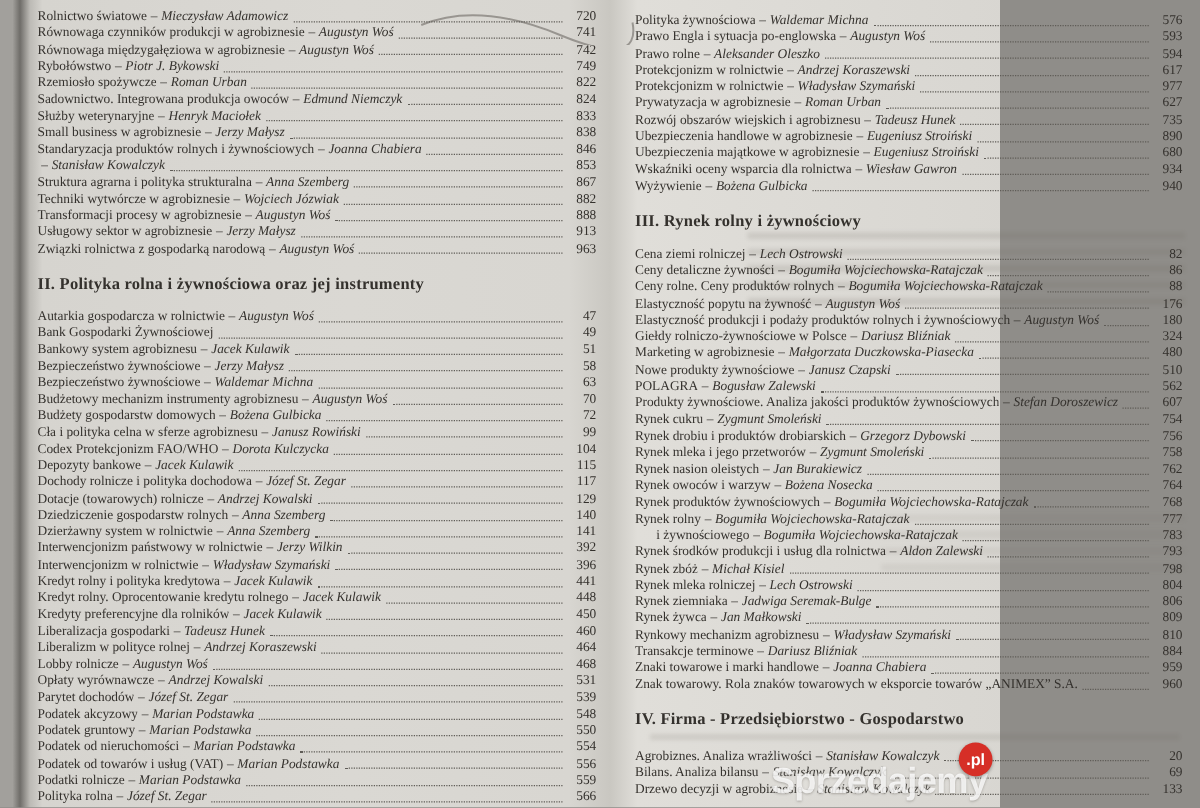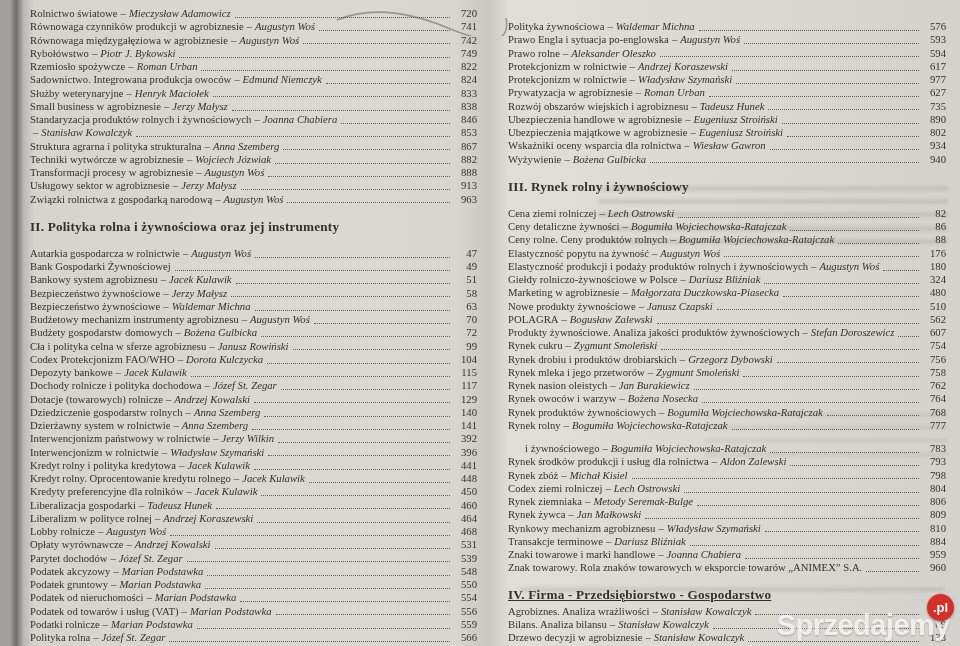--- a/index.html
+++ b/index.html
@@ -1,37 +1,37 @@
 <!DOCTYPE html>
 <html><head>
 <meta charset="utf-8">
 <style>
   html,body{margin:0;padding:0;}
   body{width:960px;height:646px;overflow:hidden;background:#8f8d89;}
   .photo{
-    position:relative;width:960px;height:646px;
+    position:relative;width:800px;height:646px;
     background:linear-gradient(90deg,
       #a2a09c 0px,#a2a09c 10px,#6f6d69 16px,#bcbab5 24px,#d6d4cf 34px,
       #dad8d3 280px,#d8d6d1 455px,#c9c7c1 488px,#e0ded9 510px,
       #dbd9d4 700px,#d4d2cd 960px);
     font-family:"Liberation Serif",serif;color:#34312d;
   }
   .col{position:absolute;}
   #colL{left:30px;top:7px;width:447px;}
-  #colR{left:508px;top:20px;width:438px;}
+  #colR{left:508px;top:10px;width:438px;}
   .row{display:flex;align-items:flex-end;height:13.25px;line-height:13.25px;
        font-size:10.7px;white-space:nowrap;overflow:hidden;}
-  .row.indent{padding-left:17px;margin-top:10px;}
+  .row.indent{padding-left:17px;}
   .tt{flex-shrink:1;overflow:hidden;}
   .sep{margin:0 3px;}
   .au{font-style:italic;flex-shrink:0;}
   .dots{flex:1 1 auto;min-width:5px;border-bottom:1.5px dotted #5f5c57;margin:0 3px 2.5px 4px;}
   .pg{min-width:24px;text-align:right;flex-shrink:0;}
   .heading{font-weight:bold;font-size:13.2px;letter-spacing:.2px;margin:13px 0 12px 0;}
-  .heading.h4{margin-top:12px;margin-bottom:2px;text-decoration:underline;}
+  .heading.h4{margin-top:12px;margin-bottom:16px;}
   .curl{position:absolute;left:330px;top:0;}
   .ghost{position:absolute;filter:blur(1.6px);opacity:.30;
     background:repeating-linear-gradient(180deg,rgba(110,104,95,.55) 0 5px,rgba(0,0,0,0) 5px 13.2px);}
   #ghost1{left:598px;top:186px;width:350px;height:64px;}
   #ghost2{left:520px;top:587px;width:424px;height:13px;opacity:.28;}
   #ghost3{left:705px;top:412px;width:243px;height:52px;opacity:.17;}
   .wm{position:absolute;right:10px;bottom:4px;font-family:"Liberation Sans",sans-serif;font-weight:bold;margin-top:32px;}
   .wm-text{font-size:29px;letter-spacing:-.5px;color:rgba(255,255,255,.80);
     text-shadow:0 1px 2px rgba(90,85,78,.40),0 0 7px rgba(255,255,255,.25);}
   .wm-badge{position:absolute;right:-4px;top:-15px;width:27px;height:27px;border-radius:50%;
@@ -427,21 +427,21 @@
           <span class="sep">–</span>
           <span class="au">Eugeniusz Stroiński</span>
           <span class="dots"></span>
           <span class="pg">890</span>
         </div>
         <div class="row">
           <span class="tt">Ubezpieczenia majątkowe w agrobiznesie</span>
           <span class="sep">–</span>
           <span class="au">Eugeniusz Stroiński</span>
           <span class="dots"></span>
-          <span class="pg">802</span>
+          <span class="pg">680</span>
         </div>
         <div class="row">
           <span class="tt">Wskaźniki oceny wsparcia dla rolnictwa</span>
           <span class="sep">–</span>
           <span class="au">Wiesław Gawron</span>
           <span class="dots"></span>
           <span class="pg">934</span>
         </div>
         <div class="row">
           <span class="tt">Wyżywienie</span>
@@ -587,30 +587,30 @@
           <span class="pg">793</span>
         </div>
         <div class="row">
           <span class="tt">Rynek zbóż</span>
           <span class="sep">–</span>
           <span class="au">Michał Kisiel</span>
           <span class="dots"></span>
           <span class="pg">798</span>
         </div>
         <div class="row">
-          <span class="tt">Codex ziemi rolniczej</span>
+          <span class="tt">Rynek mleka rolniczej</span>
           <span class="sep">–</span>
           <span class="au">Lech Ostrowski</span>
           <span class="dots"></span>
           <span class="pg">804</span>
         </div>
         <div class="row">
           <span class="tt">Rynek ziemniaka</span>
           <span class="sep">–</span>
-          <span class="au">Metody Seremak-Bulge</span>
+          <span class="au">Jadwiga Seremak-Bulge</span>
           <span class="dots"></span>
           <span class="pg">806</span>
         </div>
         <div class="row">
           <span class="tt">Rynek żywca</span>
           <span class="sep">–</span>
           <span class="au">Jan Małkowski</span>
           <span class="dots"></span>
           <span class="pg">809</span>
         </div>

